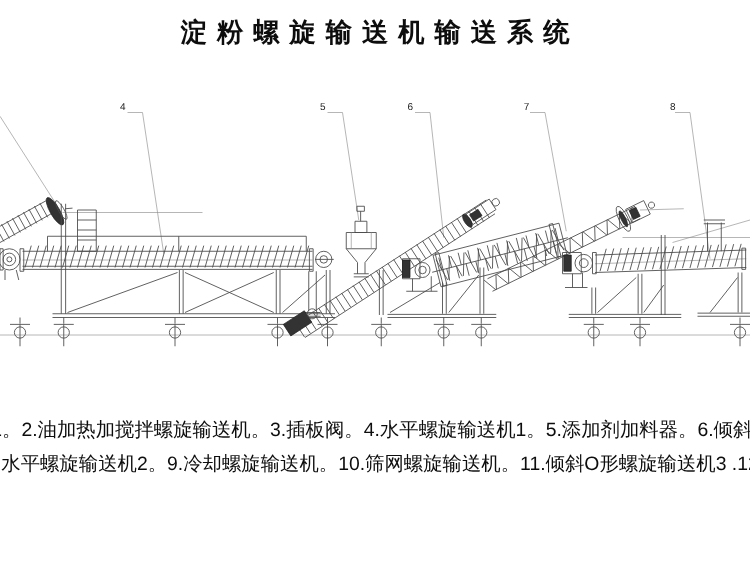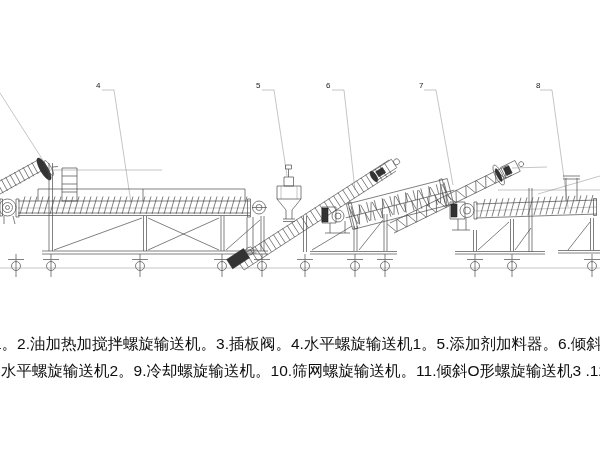--- a/index.html
+++ b/index.html
@@ -17,20 +17,21 @@
   .ink{stroke:#4a4a4a;stroke-width:.7;fill:none;}
   .thin{stroke:#8a8a8a;stroke-width:.5;fill:none;}
   .dark{fill:#333;stroke:#222;stroke-width:.6;}
   .lbl{font-size:8px;fill:#1a1a1a;font-family:"Liberation Sans",sans-serif;}
 </style>
 </head>
 <body>
 
 <div class="stage">
 
+  <div class="title">淀粉螺旋输送机输送系统</div>
 
   <svg width="600" height="450" viewBox="0 0 600 450">
 
     <line class="thin" x1="0" y1="268" x2="600" y2="268"></line>
 
     <g class="thin">
       <polyline points="102,90 114,90 131,203" fill="none"></polyline>
       <polyline points="262,90 274,90 287,176" fill="none"></polyline>
       <polyline points="332,90 344,90 355,190" fill="none"></polyline>
       <polyline points="424,90 436,90 453,185" fill="none"></polyline>

